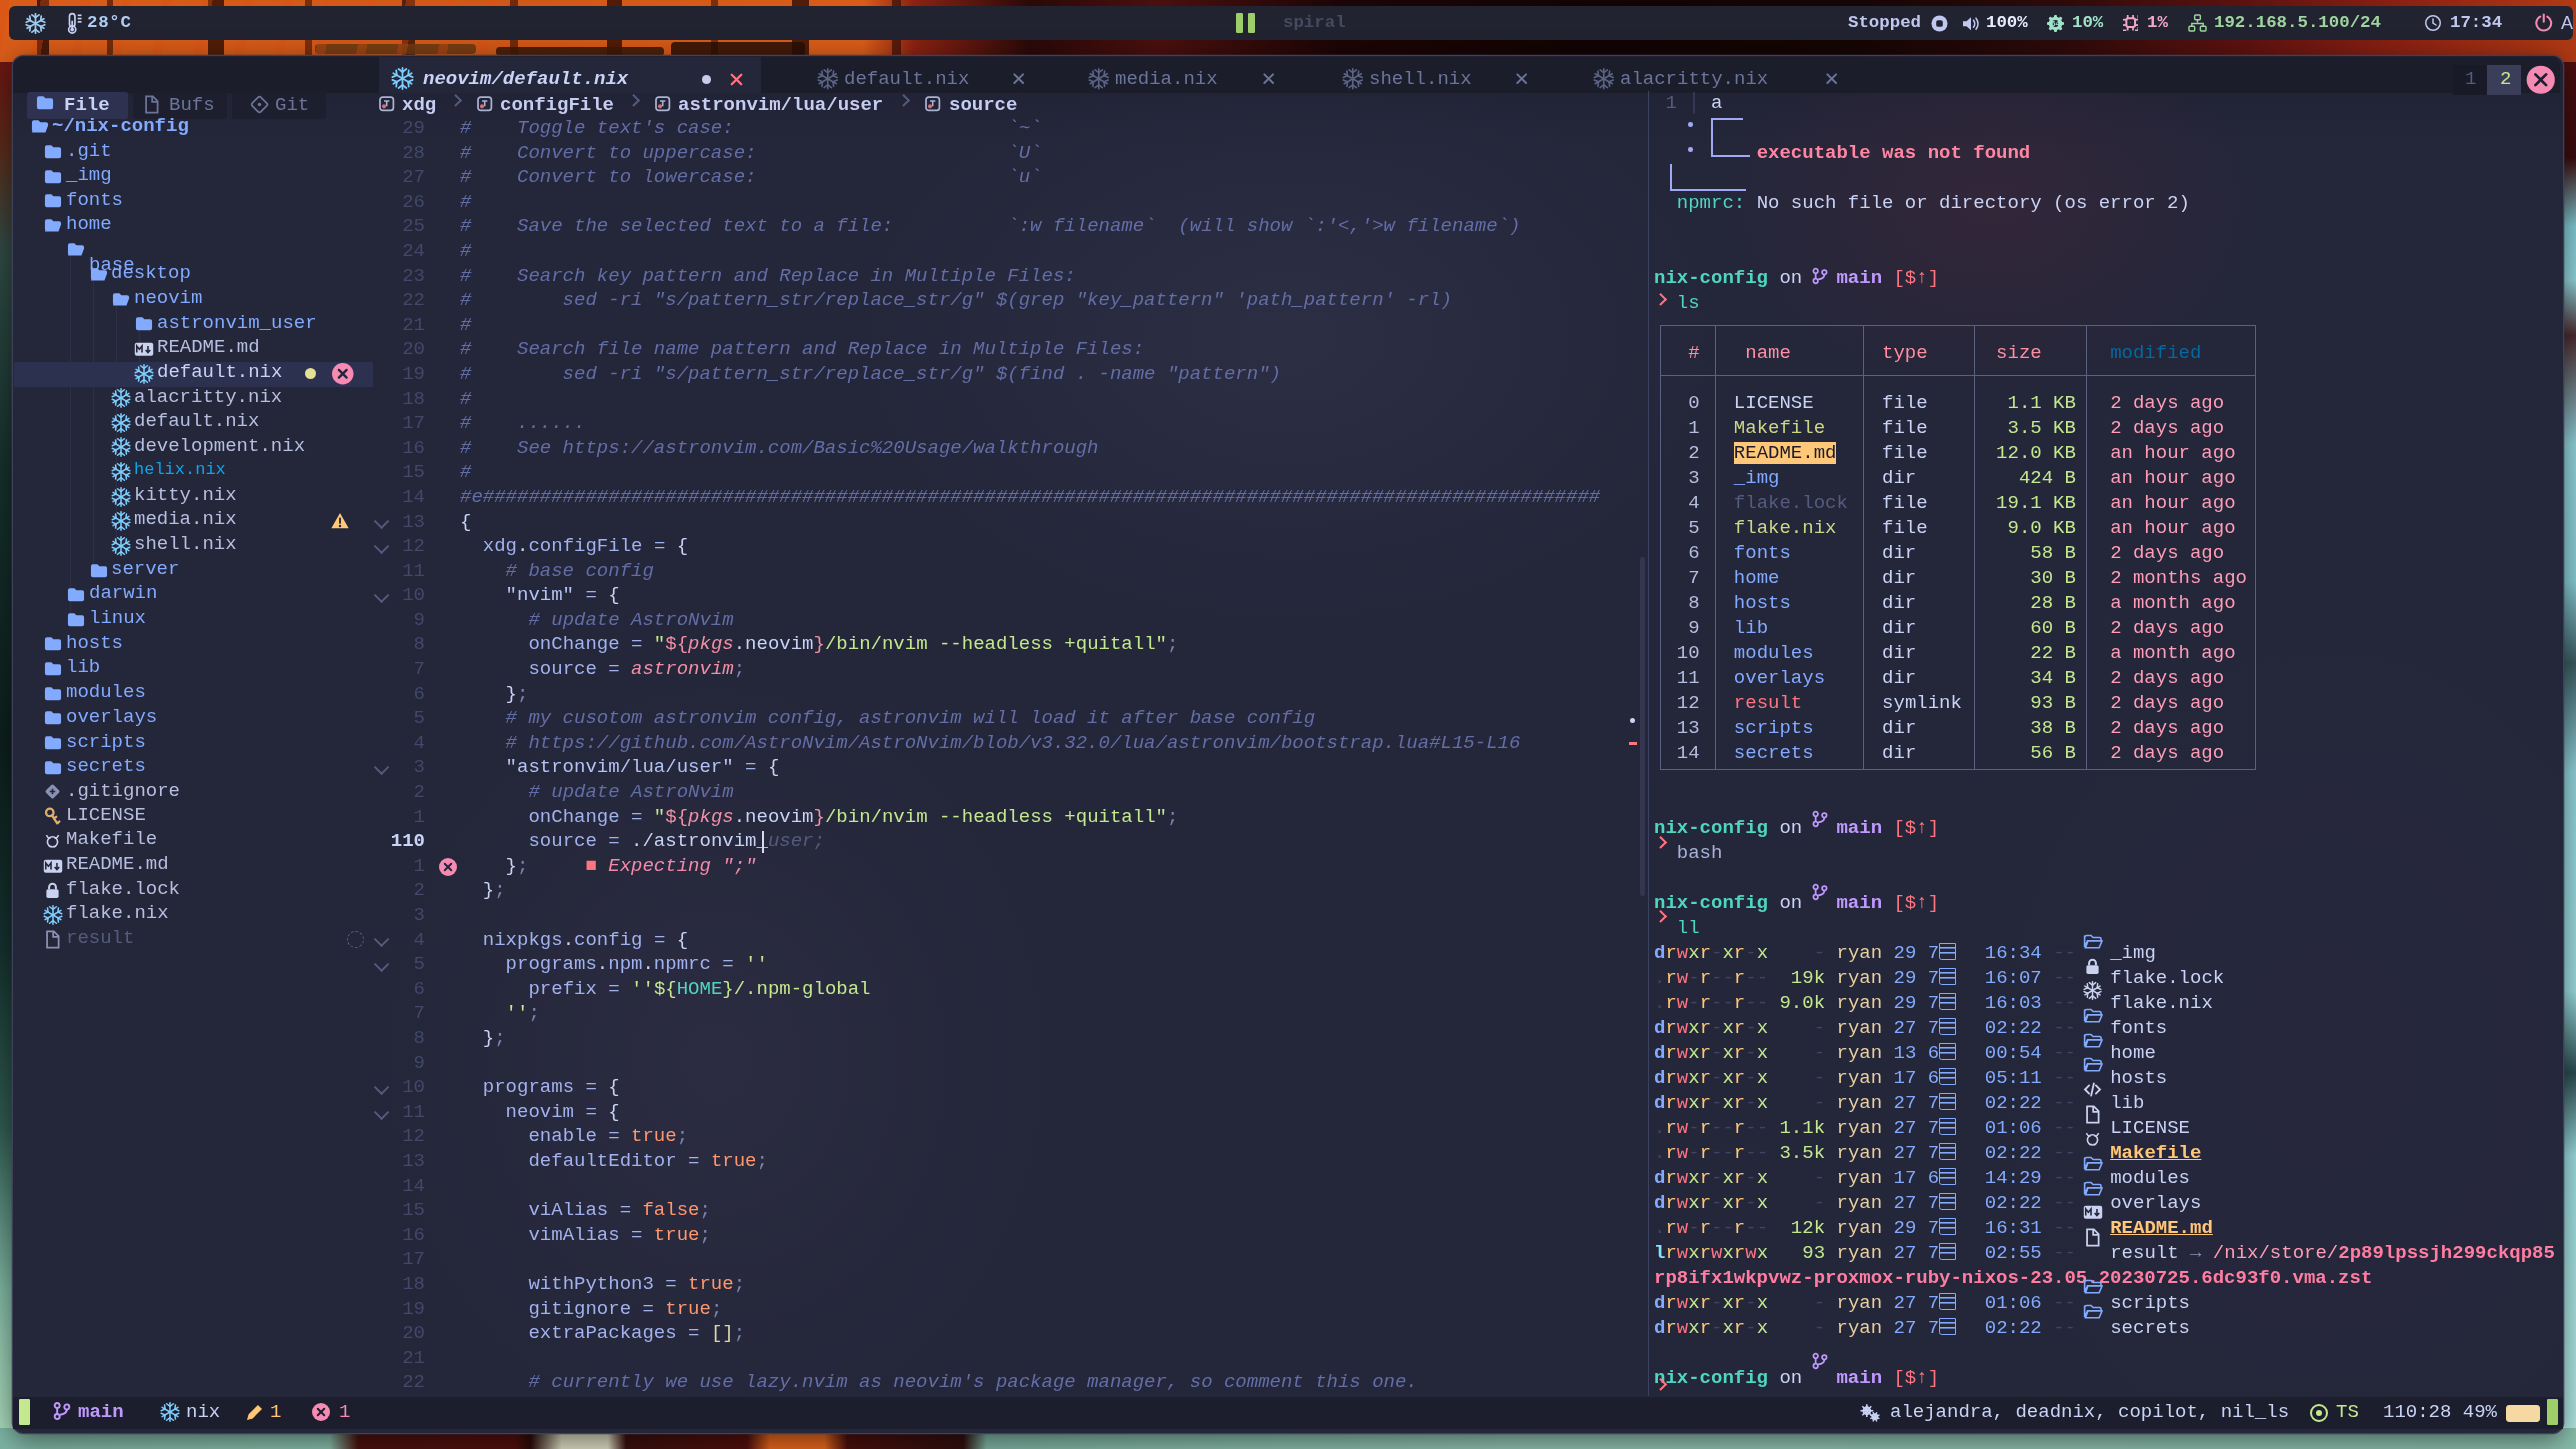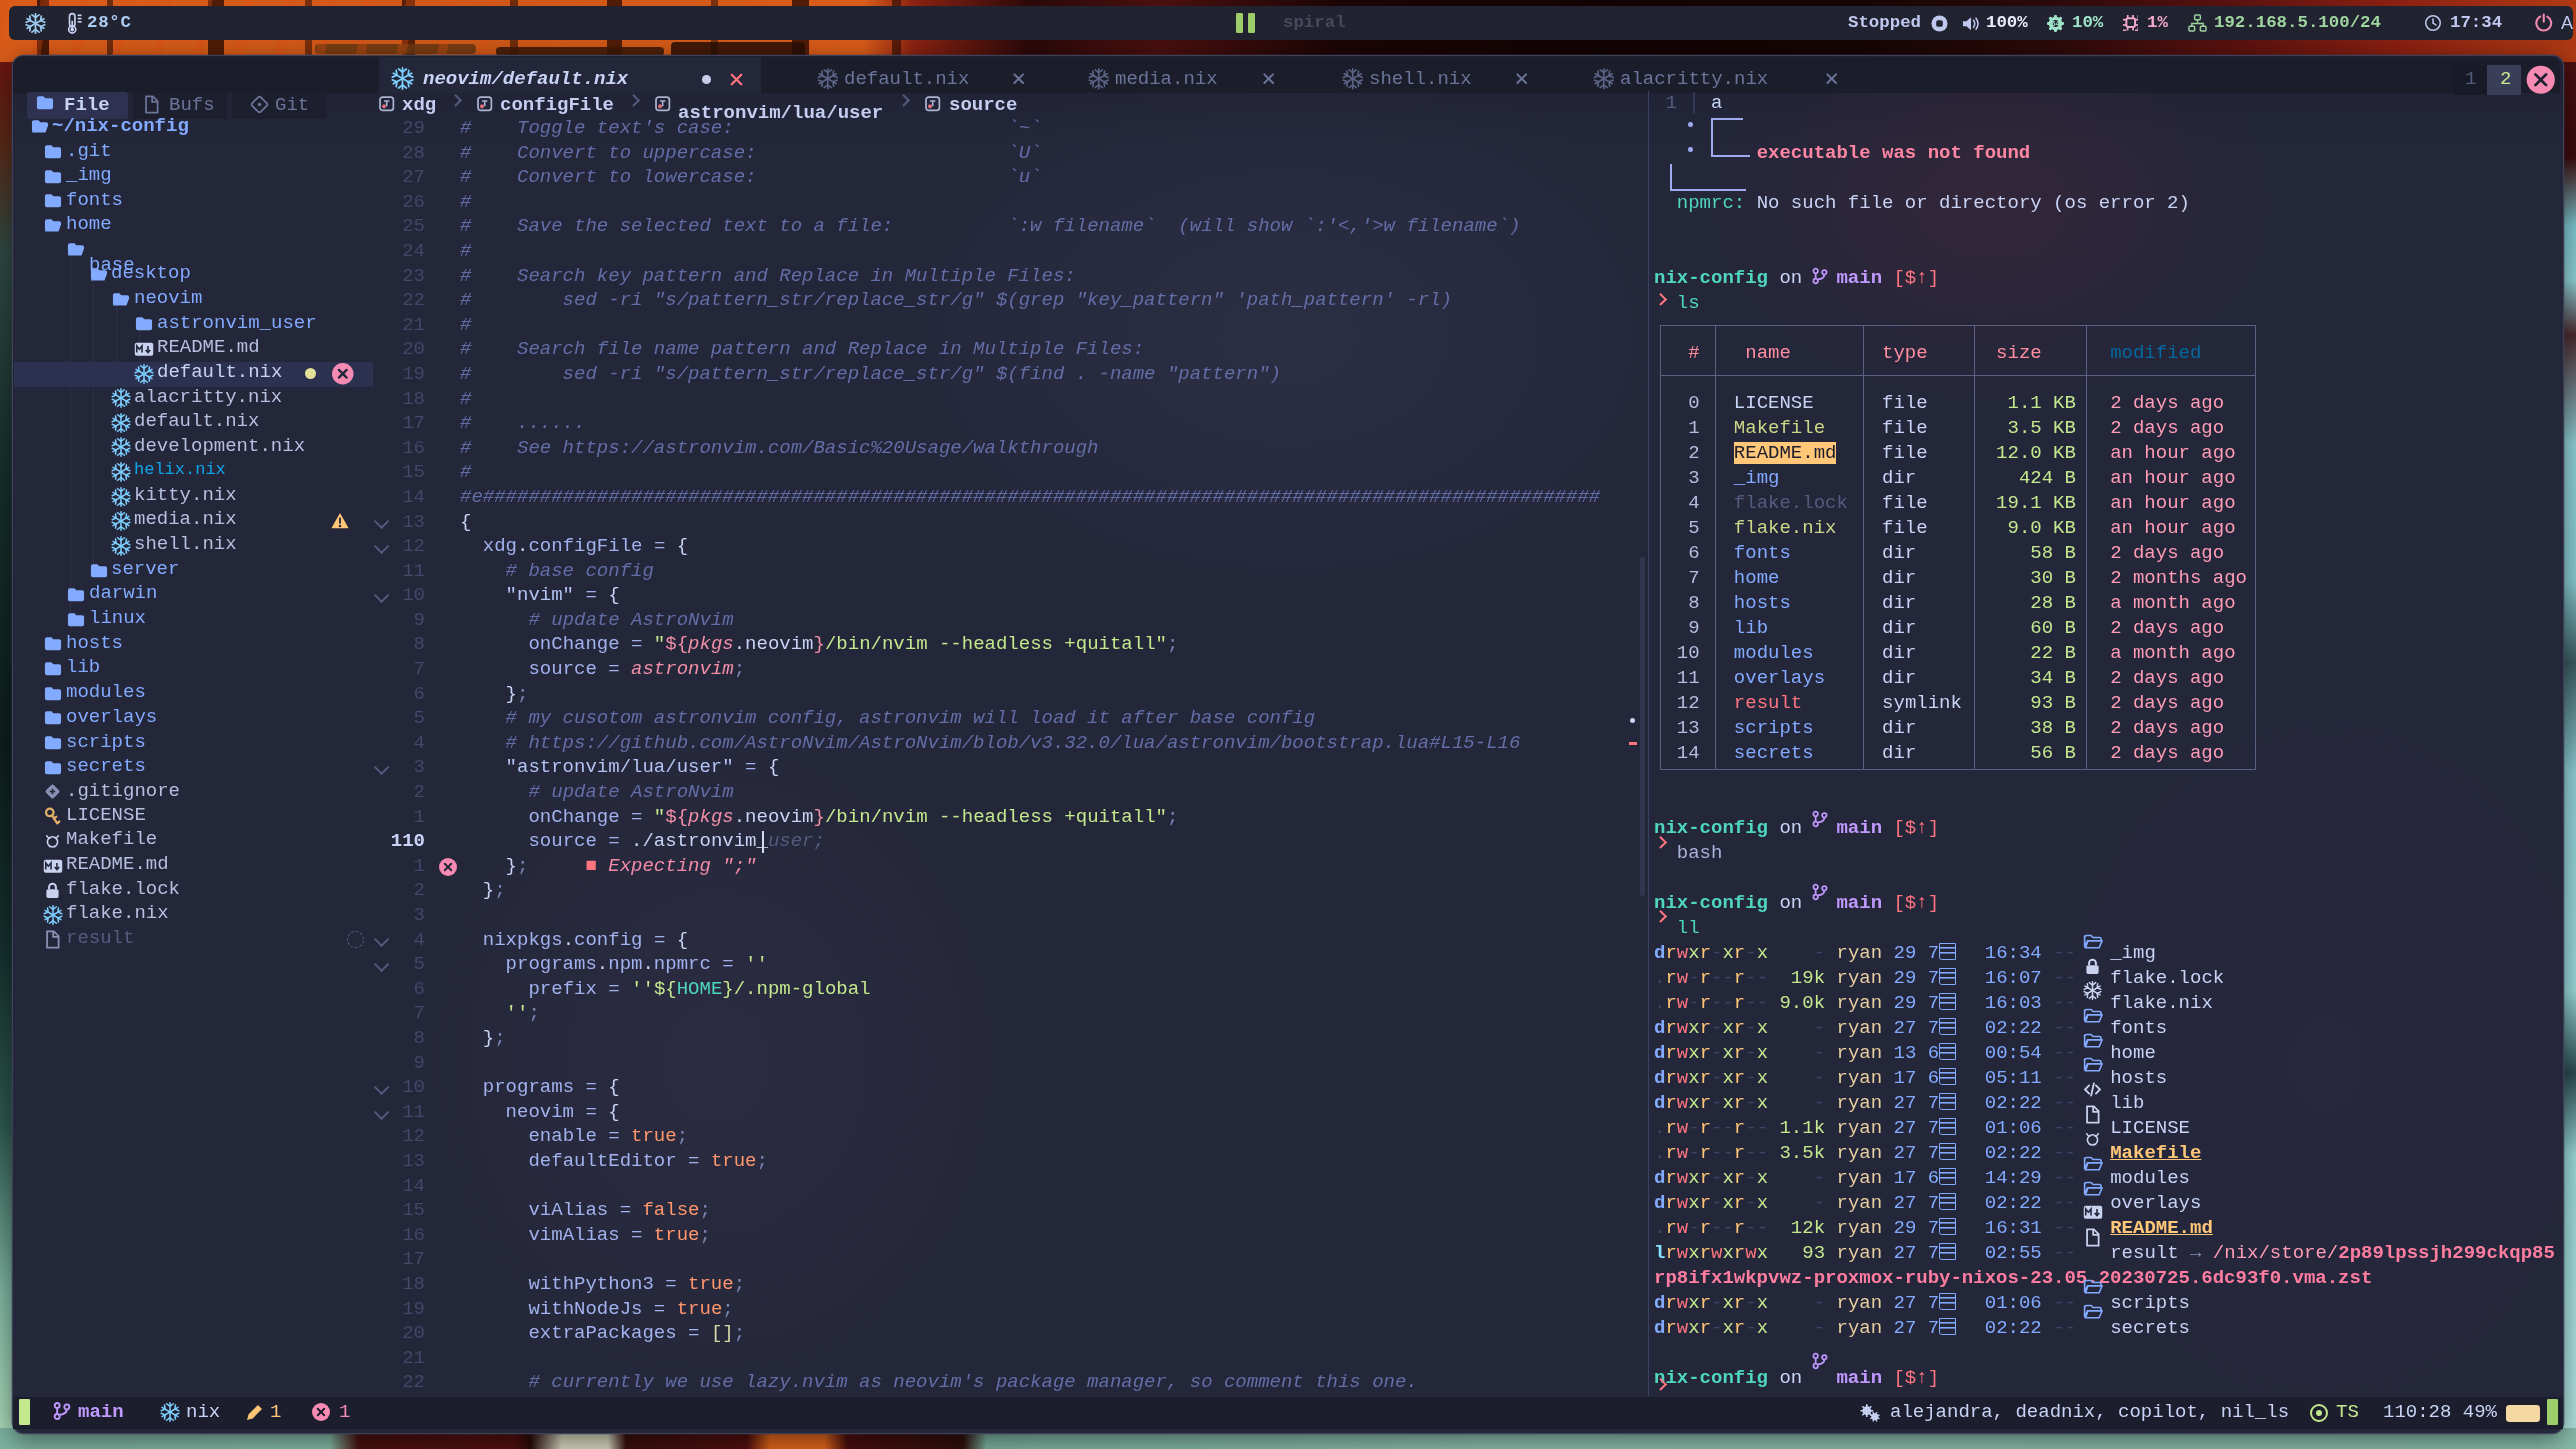--- a/index.html
+++ b/index.html
@@ -847,21 +847,21 @@
       <circle cx="9" cy="17" r="3" fill="#e06c75"></circle>
       <path d="M9 9 h8 M13 9 v8" stroke="#aab3d0" stroke-width="2.4"></path>
     </svg>
 <div class="abs" style="left:500px;top:94px;font-size:19px;font-weight:bold;color:#c5cdf0;">configFile</div>
 <div class="abs" style="left:629px;top:96px;width:7.4px;height:7.4px;border-top:2px solid #545c7e;border-right:2px solid #545c7e;transform:rotate(45deg);"></div>
 <svg class="abs" style="left:654px;top:95px" width="17.4" height="17.4" viewBox="0 0 26 26">
       <rect x="3" y="3" width="20" height="20" rx="4" fill="none" stroke="#aab3d0" stroke-width="2.6"></rect>
       <circle cx="9" cy="17" r="3" fill="#e06c75"></circle>
       <path d="M9 9 h8 M13 9 v8" stroke="#aab3d0" stroke-width="2.4"></path>
     </svg>
-<div class="abs" style="left:678px;top:94px;font-size:19px;font-weight:bold;color:#c5cdf0;margin-top:8px;">astronvim/lua/user</div>
+<div class="abs" style="left:678px;top:94px;font-size:19px;font-weight:bold;color:#c5cdf0;">astronvim/lua/user</div>
 <div class="abs" style="left:899px;top:96px;width:7.4px;height:7.4px;border-top:2px solid #545c7e;border-right:2px solid #545c7e;transform:rotate(45deg);"></div>
 <svg class="abs" style="left:924px;top:95px" width="17.4" height="17.4" viewBox="0 0 26 26">
       <rect x="3" y="3" width="20" height="20" rx="4" fill="none" stroke="#aab3d0" stroke-width="2.6"></rect>
       <circle cx="9" cy="17" r="3" fill="#e06c75"></circle>
       <path d="M9 9 h8 M13 9 v8" stroke="#aab3d0" stroke-width="2.4"></path>
     </svg>
 <div class="abs" style="left:949px;top:94px;font-size:19px;font-weight:bold;color:#c5cdf0;">source</div>
 <pre class="abs e" style="left:373px;top:116px;width:52px;text-align:right;"><span style="color:#414868;">29</span>
 <span style="color:#414868;">28</span>
 <span style="color:#414868;">27</span>
@@ -955,21 +955,21 @@
 
   <span style="color:#a2b2ee;">programs</span> <span style="color:#a2b2ee;">=</span> <span style="color:#c8d3f5;">{</span>
     <span style="color:#a2b2ee;">neovim</span> <span style="color:#a2b2ee;">=</span> <span style="color:#c8d3f5;">{</span>
       <span style="color:#a2b2ee;">enable</span> <span style="color:#a2b2ee;">=</span> <span style="color:#ff966c;">true</span><span style="color:#7a84b2;">;</span>
       <span style="color:#a2b2ee;">defaultEditor</span> <span style="color:#a2b2ee;">=</span> <span style="color:#ff966c;">true</span><span style="color:#7a84b2;">;</span>
 
       <span style="color:#a2b2ee;">viAlias</span> <span style="color:#a2b2ee;">=</span> <span style="color:#ff966c;">false</span><span style="color:#7a84b2;">;</span>
       <span style="color:#a2b2ee;">vimAlias</span> <span style="color:#a2b2ee;">=</span> <span style="color:#ff966c;">true</span><span style="color:#7a84b2;">;</span>
 
       <span style="color:#a2b2ee;">withPython3</span> <span style="color:#a2b2ee;">=</span> <span style="color:#ff966c;">true</span><span style="color:#7a84b2;">;</span>
-      <span style="color:#a2b2ee;">withNodeJs</span> <span style="color:#a2b2ee;">=</span> <span style="color:#ff966c;">true</span><span style="color:#7a84b2;">;</span>
+      <span style="color:#a2b2ee;">gitignore</span> <span style="color:#a2b2ee;">=</span> <span style="color:#ff966c;">true</span><span style="color:#7a84b2;">;</span>
       <span style="color:#a2b2ee;">extraPackages</span> <span style="color:#a2b2ee;">=</span> <span style="color:#d8d8a8;">[]</span><span style="color:#7a84b2;">;</span>
 
       <span class="it" style="color:#636da6;"># currently we use lazy.nvim as neovim's package manager, so comment this one.</span></pre>
 <span class="chev" style="left:376px;top:516px;"></span>
 <span class="chev" style="left:376px;top:541px;"></span>
 <span class="chev" style="left:376px;top:590px;"></span>
 <span class="chev" style="left:376px;top:762px;"></span>
 <span class="chev" style="left:376px;top:934px;"></span>
 <span class="chev" style="left:376px;top:959px;"></span>
 <span class="chev" style="left:376px;top:1082px;"></span>

